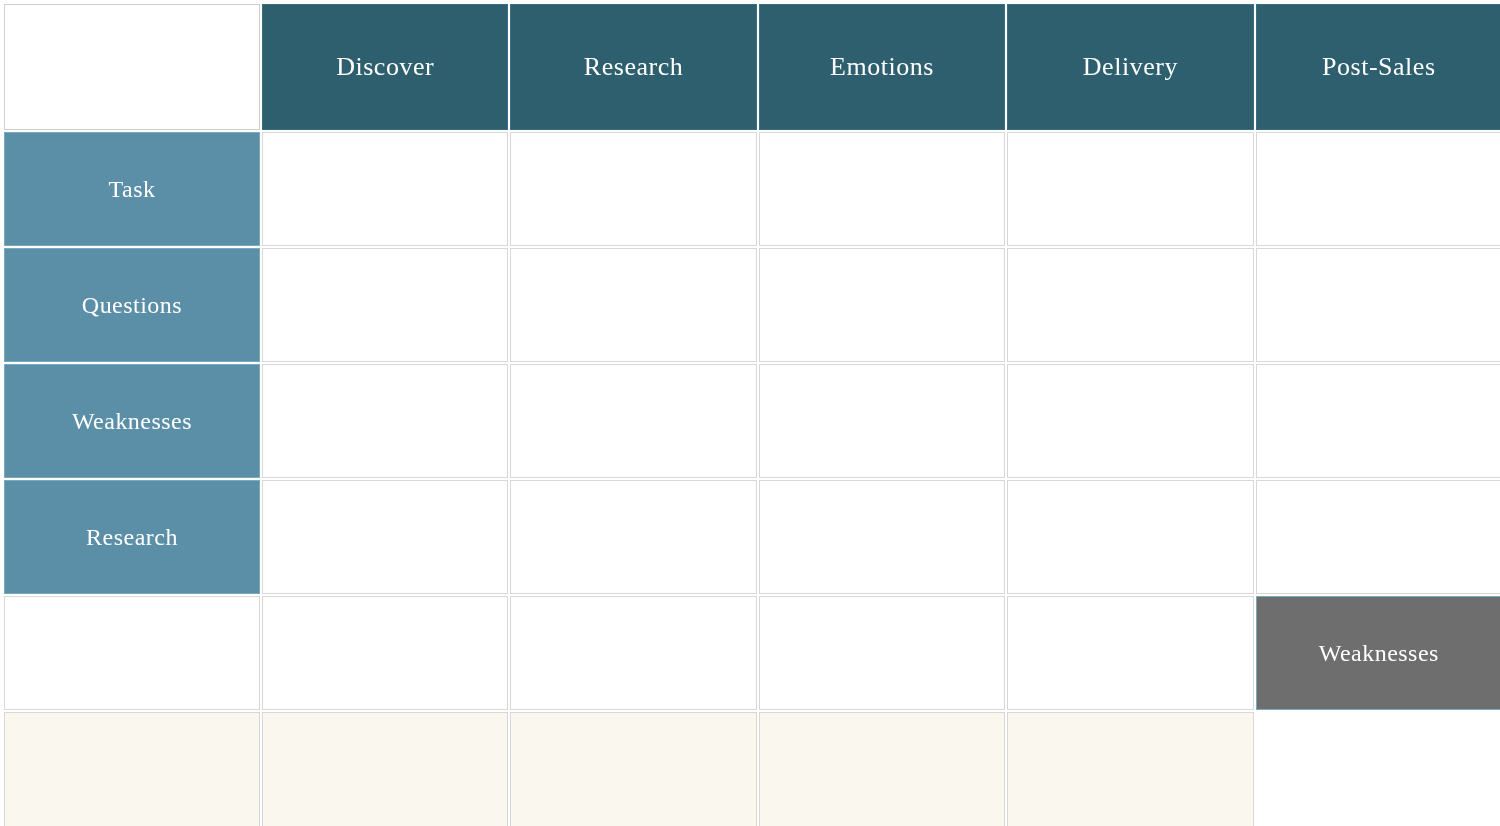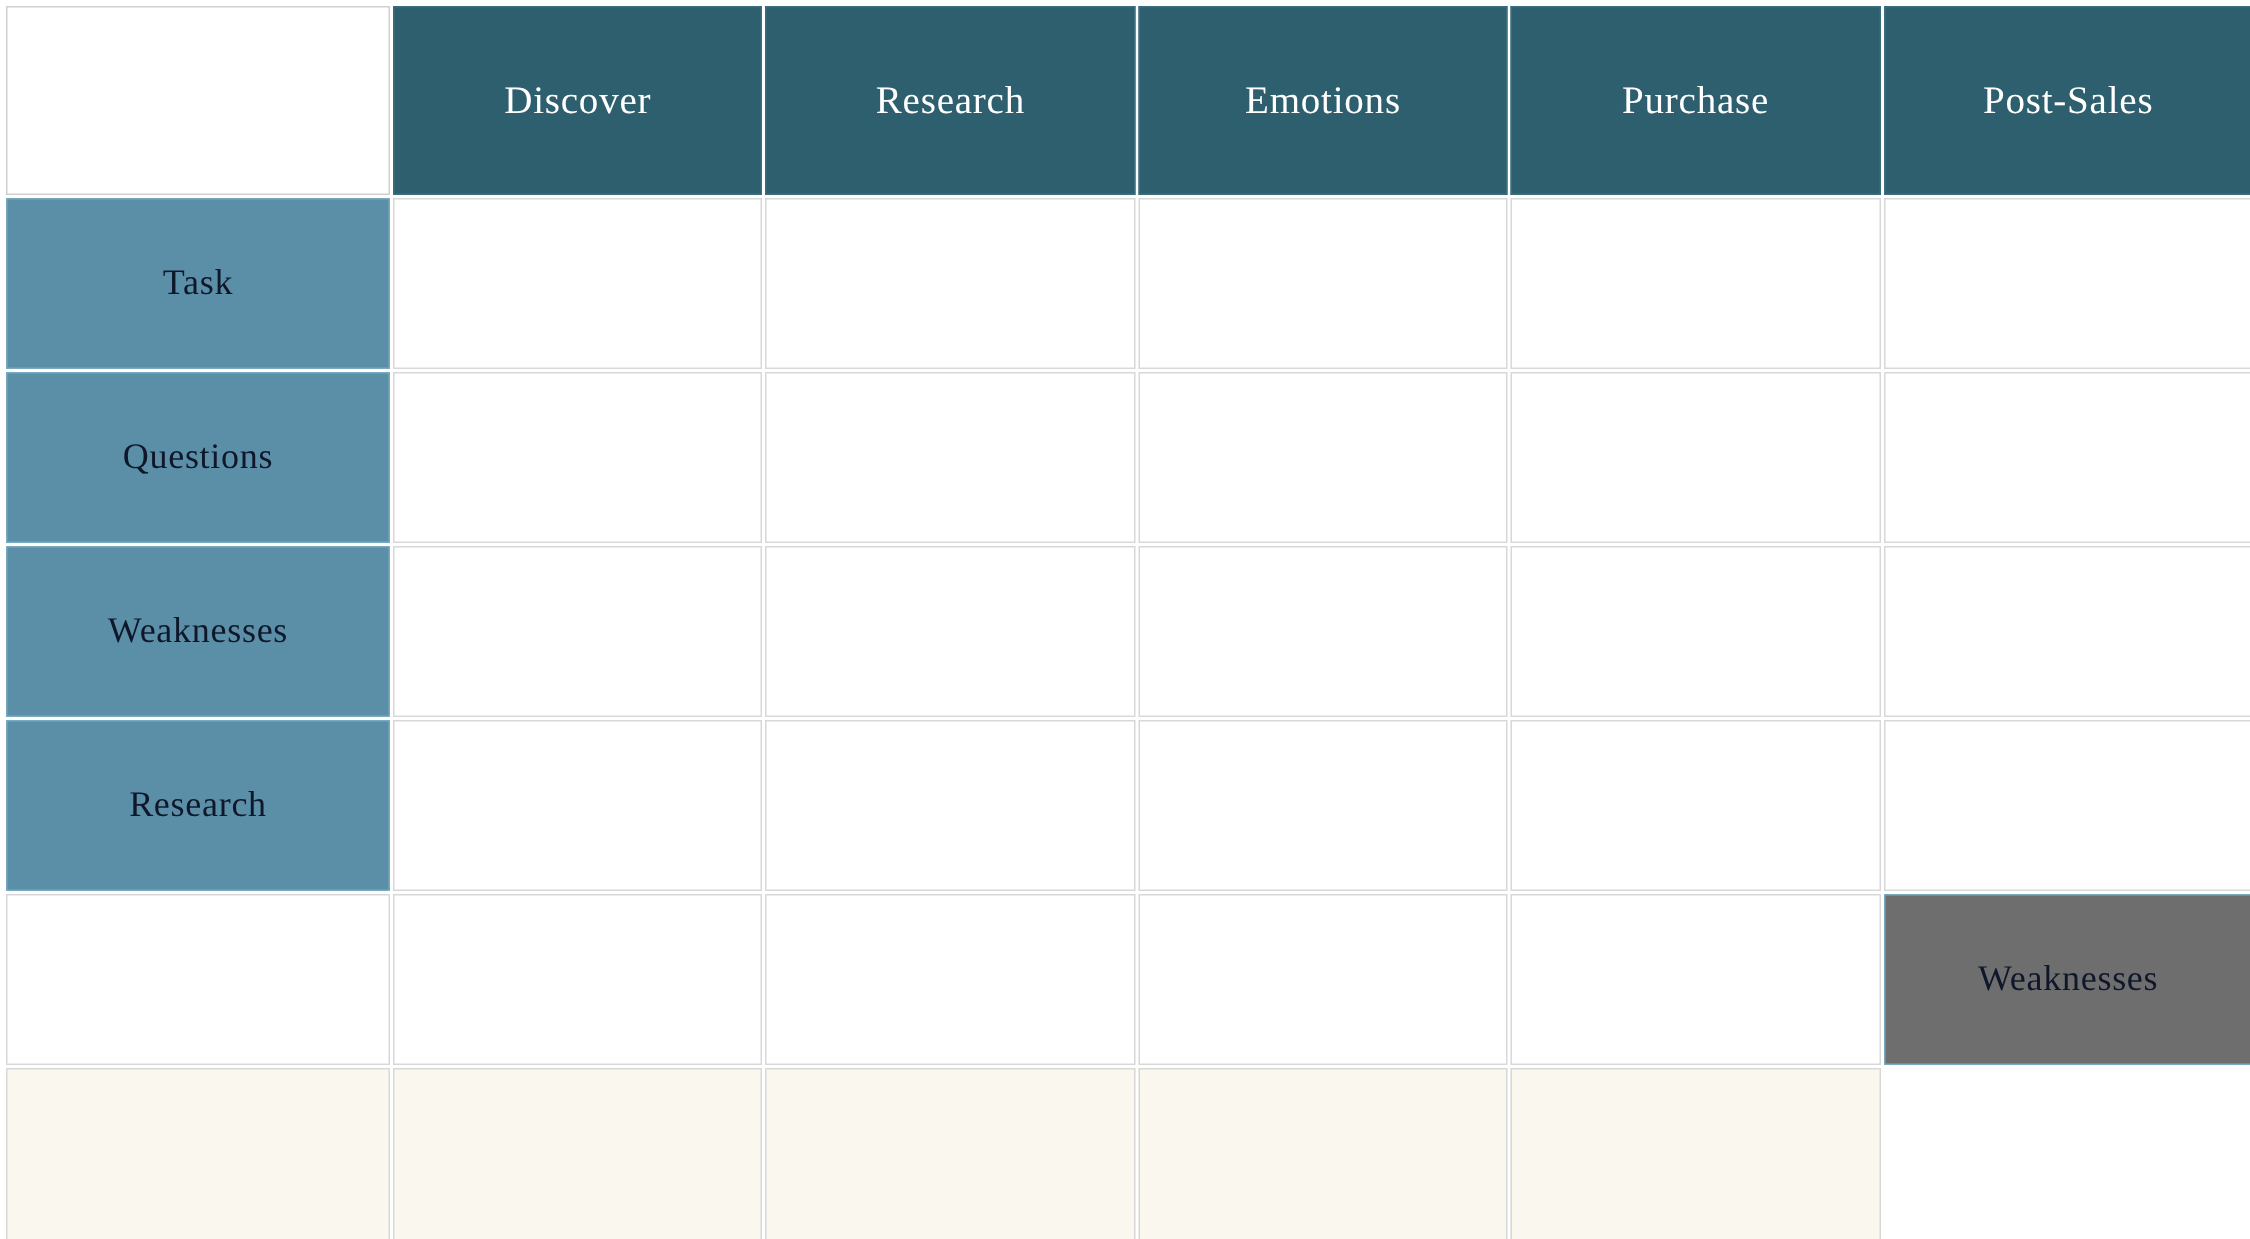--- a/index.html
+++ b/index.html
@@ -39,21 +39,21 @@
       justify-content: center;
       font-size: 26px;
       font-weight: 400;
       border: 1px solid #3a6e7e;
       letter-spacing: 0.02em;
     }
 
     
     .row-label {
       background: #5b8fa8;
-      color: #0f172a;
+      color: #ffffff;
       display: flex;
       align-items: center;
       justify-content: center;
       font-size: 24px;
       font-weight: 400;
       border: 1px solid #7aaabf;
       letter-spacing: 0.02em;
     }
 
     .row-label.weaknesses {
@@ -80,21 +80,21 @@
   <div class="header-cell">
     <span>Discover</span>
   </div>
   <div class="header-cell">
     <span>Research</span>
   </div>
   <div class="header-cell">
     <span>Emotions</span>
   </div>
   <div class="header-cell">
-    <span>Purchase</span>
+    <span>Delivery</span>
   </div>
   <div class="header-cell">
     <span>Post-Sales</span>
   </div>
 
   <div class="row-label">
     <span>Task</span>
   </div>
   <div class="data-cell"></div>
   <div class="data-cell"></div>

